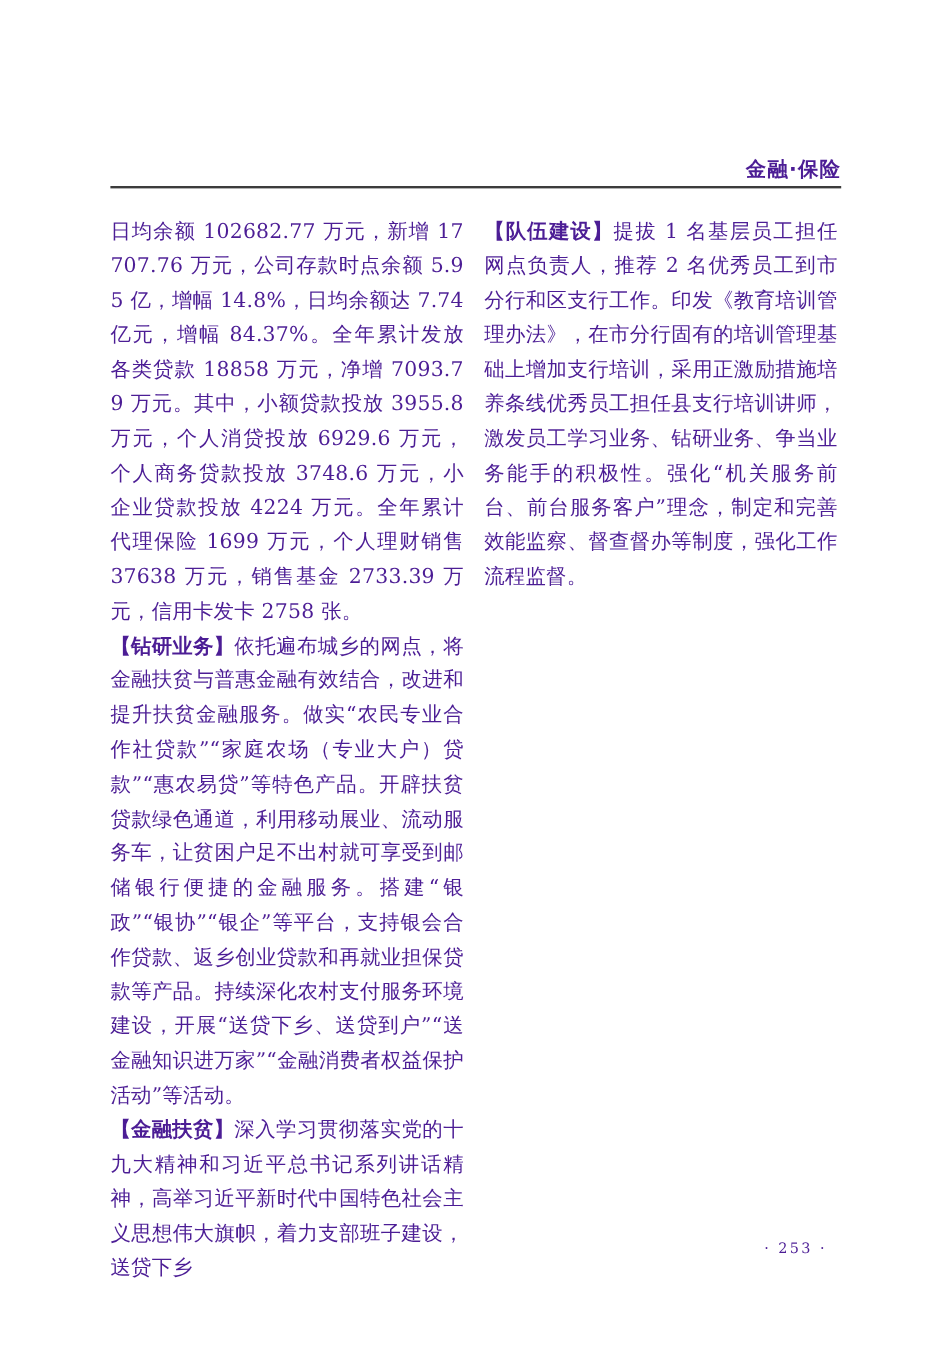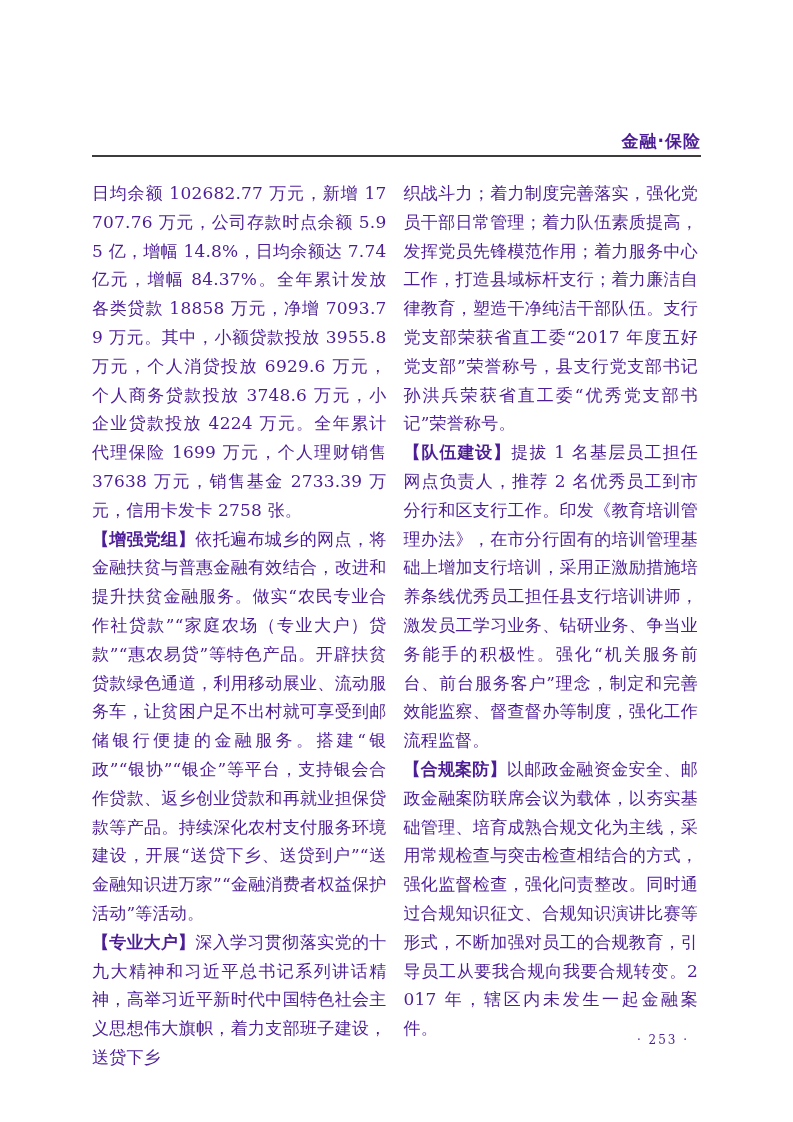--- a/index.html
+++ b/index.html
@@ -77,27 +77,25 @@
 <div class="page">
 
   <div class="header-title">金融·保险</div>
 
   <div class="header-rule"></div>
 
   <div class="columns">
 
     <div class="col">
       <p class="para"><span>日均余额 102682.77 万元，新增 17707.76 万元，公司存款时点余额 5.95 亿，增幅 14.8%，日均余额达 7.74 亿元，增幅 84.37%。全年累计发放各类贷款 18858 万元，净增 7093.79 万元。其中，小额贷款投放 3955.8 万元，个人消贷投放 6929.6 万元，个人商务贷款投放 3748.6 万元，小企业贷款投放 4224 万元。全年累计代理保险 1699 万元，个人理财销售 37638 万元，销售基金 2733.39 万元，信用卡发卡 2758 张。</span></p>
-      <p class="para"><span class="para-heading">【增强党组】</span><span>依托遍布城乡的网点，将金融扶贫与普惠金融有效结合，改进和提升扶贫金融服务。做实“农民专业合作社贷款”“家庭农场（专业大户）贷款”“惠农易贷”等特色产品。开辟扶贫贷款绿色通道，利用移动展业、流动服务车，让贫困户足不出村就可享受到邮储银行便捷的金融服务。搭建“银政”“银协”“银企”等平台，支持银会合作贷款、返乡创业贷款和再就业担保贷款等产品。持续深化农村支付服务环境建设，开展“送贷下乡、送贷到户”“送金融知识进万家”“金融消费者权益保护活动”等活动。</span></p>
-      <p class="para"><span class="para-heading">【专业大户】</span><span>深入学习贯彻落实党的十九大精神和习近平总书记系列讲话精神，高举习近平新时代中国特色社会主义思想伟大旗帜，着力支部班子建设，送贷下乡</span></p>
+      <p class="para"><span class="para-heading">【钻研业务】</span><span>依托遍布城乡的网点，将金融扶贫与普惠金融有效结合，改进和提升扶贫金融服务。做实“农民专业合作社贷款”“家庭农场（专业大户）贷款”“惠农易贷”等特色产品。开辟扶贫贷款绿色通道，利用移动展业、流动服务车，让贫困户足不出村就可享受到邮储银行便捷的金融服务。搭建“银政”“银协”“银企”等平台，支持银会合作贷款、返乡创业贷款和再就业担保贷款等产品。持续深化农村支付服务环境建设，开展“送贷下乡、送贷到户”“送金融知识进万家”“金融消费者权益保护活动”等活动。</span></p>
+      <p class="para"><span class="para-heading">【金融扶贫】</span><span>深入学习贯彻落实党的十九大精神和习近平总书记系列讲话精神，高举习近平新时代中国特色社会主义思想伟大旗帜，着力支部班子建设，送贷下乡</span></p>
     </div>
 
     <div class="col">
-      <p class="para"><span>织战斗力；着力制度完善落实，强化党员干部日常管理；着力队伍素质提高，发挥党员先锋模范作用；着力服务中心工作，打造县域标杆支行；着力廉洁自律教育，塑造干净纯洁干部队伍。支行党支部荣获省直工委“2017 年度五好党支部”荣誉称号，县支行党支部书记孙洪兵荣获省直工委“优秀党支部书记”荣誉称号。</span></p>
       <p class="para"><span class="para-heading">【队伍建设】</span><span>提拔 1 名基层员工担任网点负责人，推荐 2 名优秀员工到市分行和区支行工作。印发《教育培训管理办法》，在市分行固有的培训管理基础上增加支行培训，采用正激励措施培养条线优秀员工担任县支行培训讲师，激发员工学习业务、钻研业务、争当业务能手的积极性。强化“机关服务前台、前台服务客户”理念，制定和完善效能监察、督查督办等制度，强化工作流程监督。</span></p>
-      <p class="para"><span class="para-heading">【合规案防】</span><span>以邮政金融资金安全、邮政金融案防联席会议为载体，以夯实基础管理、培育成熟合规文化为主线，采用常规检查与突击检查相结合的方式，强化监督检查，强化问责整改。同时通过合规知识征文、合规知识演讲比赛等形式，不断加强对员工的合规教育，引导员工从要我合规向我要合规转变。2017 年，辖区内未发生一起金融案件。</span></p>
     </div>
 
   </div>
 
   <div class="page-number">· 253 ·</div>
 
 </div>
 
 </body></html>

